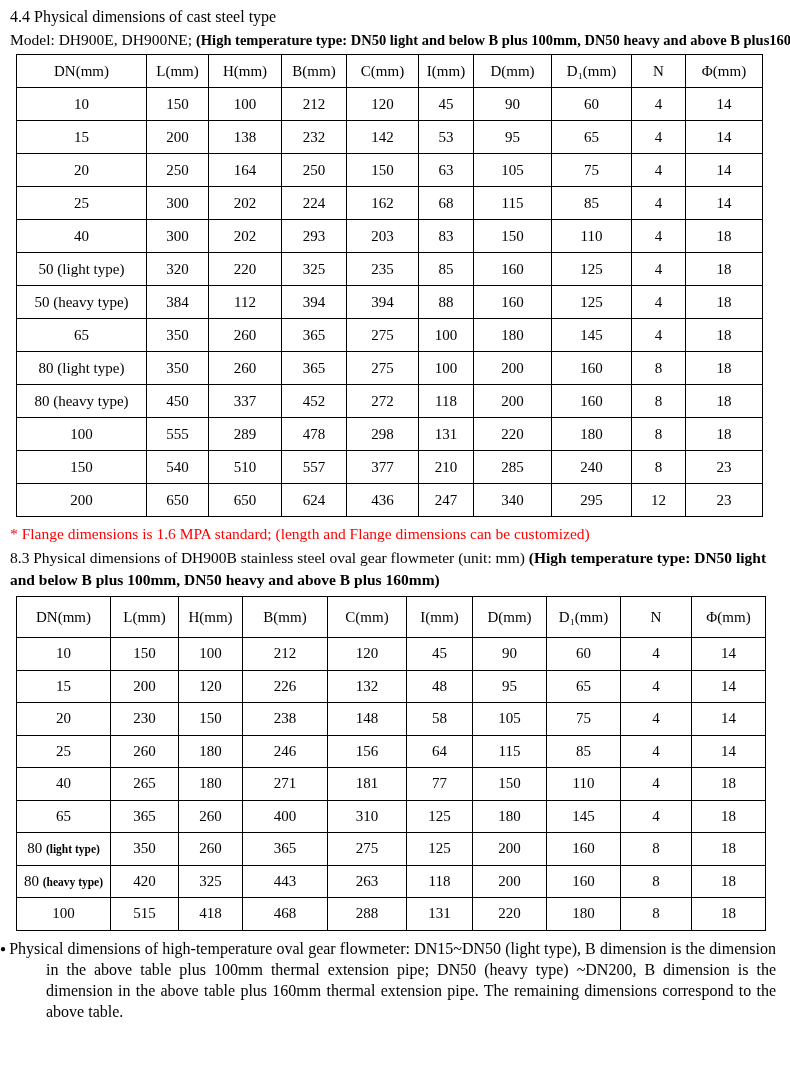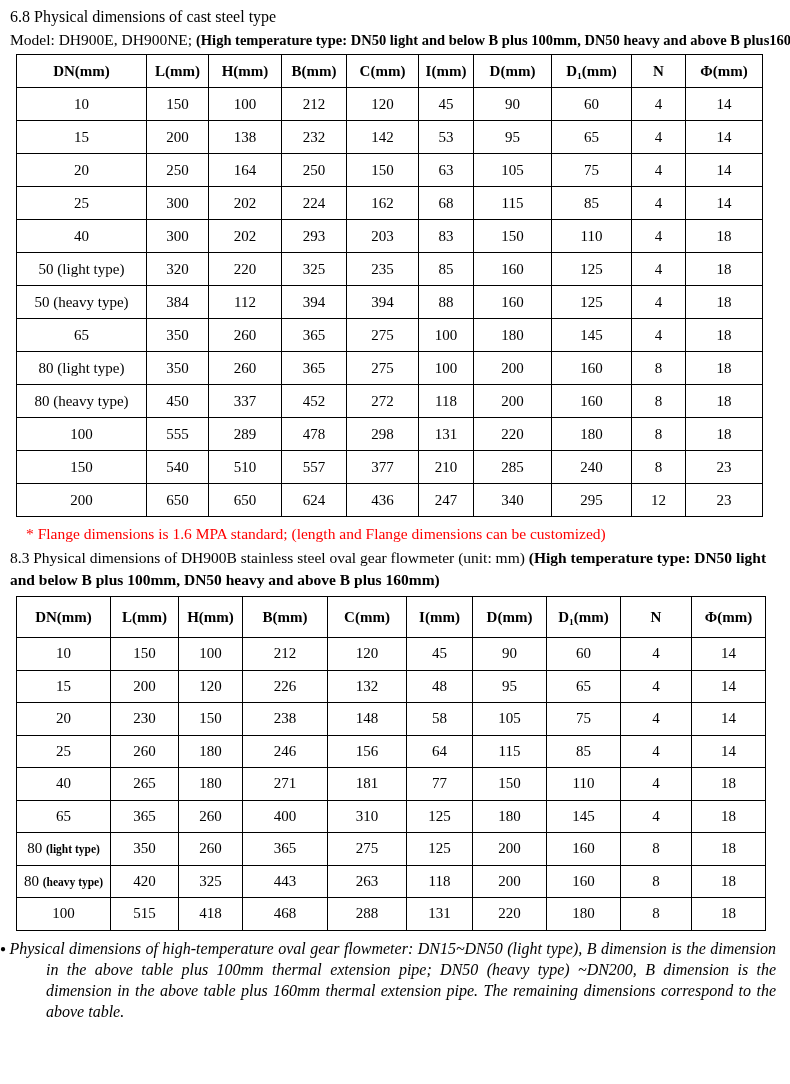--- a/index.html
+++ b/index.html
@@ -31,59 +31,58 @@
     table-layout: fixed;
   }
   .dims th, .dims td {
     border: 1.5px solid #000000;
     text-align: center;
     vertical-align: middle;
     font-size: 15px;
     padding: 0 2px;
     overflow: hidden;
   }
-  .dims th { font-weight: bold; }
+  .dims th { font-weight: normal; }
   .t1 th, .t1 td { height: 33px; }
   .t2 th { height: 41px; }
   .t2 td { height: 32.5px; }
   .small-paren { font-size: 11.5px; font-weight: bold; }
   .red-note {
     color: #ff0000;
     font-size: 15.5px;
-    margin: 7px 0 3px 16px;
+    margin: 7px 0 3px 0;
     line-height: 20px;
   }
   .h83 {
     font-size: 15.5px;
     font-weight: normal;
     margin: 3px 0 5px 0;
     line-height: 22px;
   }
   .h83 .bold-seg { font-weight: bold; }
   .footnote {
     font-size: 16px;
     line-height: 21px;
     text-align: justify;
     margin: 7px 0 16px -10px;
     padding-left: 46px;
     text-indent: -46px;
-    font-style: italic;
   }
   .footnote .bullet {
     font-size: 10px;
     vertical-align: 2px;
     margin-right: 3px;
   }
 </style>
 </head>
 <body>
 
 <div class="page">
 
-  <h1 class="h82">6.8 Physical dimensions of cast steel type</h1>
+  <h1 class="h82">4.4 Physical dimensions of cast steel type</h1>
 
   <p class="model-line"><span>Model: DH900E, DH900NE; </span><span class="bold-seg">(High temperature type: DN50 light and below B plus 100mm, DN50 heavy and above B plus160mm)</span></p>
 
   <table class="dims t1">
     <colgroup>
       <col style="width:130px">
         <col style="width:62px">
         <col style="width:73px">
       <col style="width:65px">
         <col style="width:72px">

